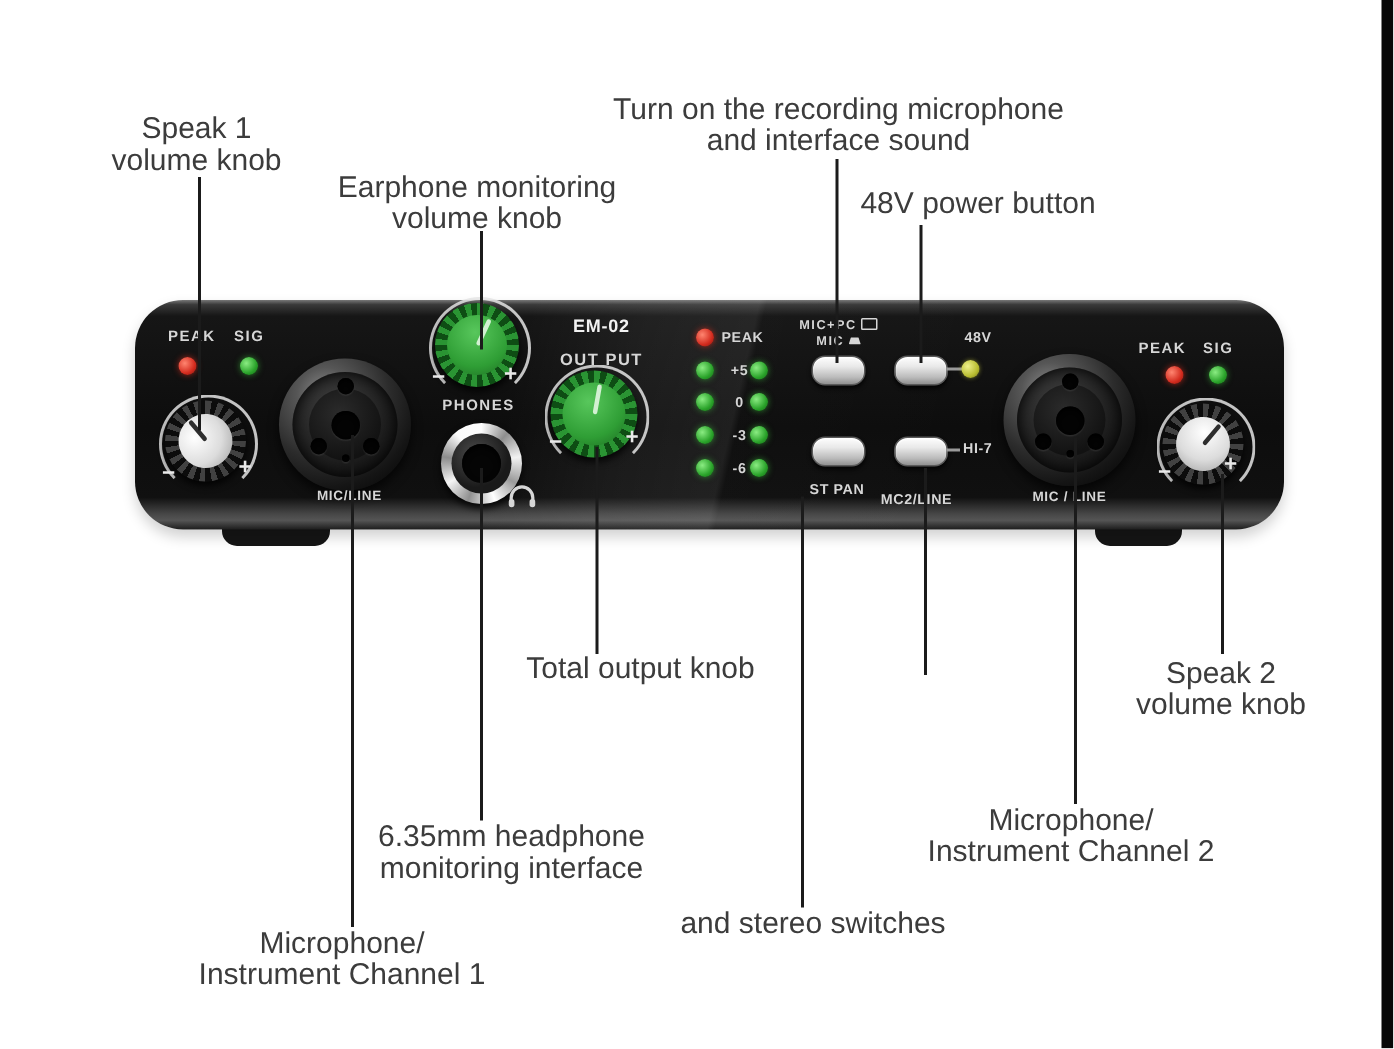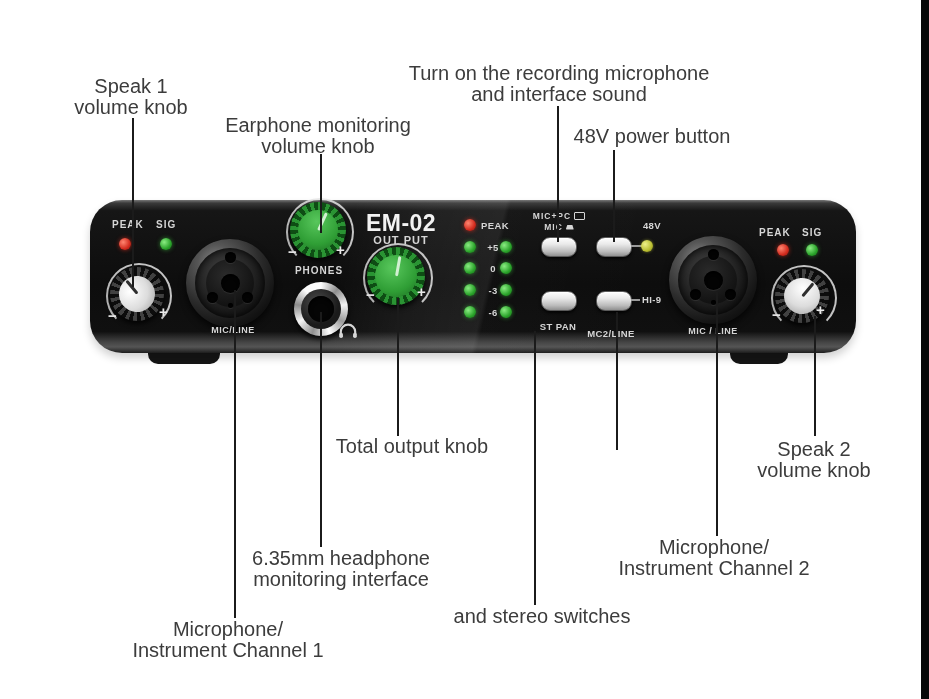--- a/index.html
+++ b/index.html
@@ -19,21 +19,21 @@
            background:linear-gradient(103deg, rgba(255,255,255,0) 33%, rgba(255,255,255,0.05) 43%,
                       rgba(255,255,255,0.075) 52%, rgba(255,255,255,0.01) 52.6%, rgba(0,0,0,0) 72%); }
   .foot { position:absolute; height:14px; background:#151515; border-radius:0 0 10px 10px; z-index:5; }
 
   .device > div, .device > span { position:absolute; }
 
   
   .ptext { font-weight:bold; color:#d6d6d6; letter-spacing:1px; font-size:10px; z-index:6; }
   .tiny  { font-size:9px;  letter-spacing:0.5px; }
   .t95   { font-size:9.5px; letter-spacing:0.4px; }
-  .model { font-size:23px; color:#f2f2f2; letter-spacing:0.5px; }
+  .model { font-size:12px; color:#f2f2f2; letter-spacing:0.5px; }
   .ctr   { text-align:center; }
 
   
   .led { width:12px; height:12px; border-radius:50%; z-index:6; }
   .led.red    { background:radial-gradient(circle at 35% 35%, #ff8570, #d32b1e 60%, #7e150d); box-shadow:0 0 4px rgba(225,45,30,.7); }
   .led.green  { background:radial-gradient(circle at 35% 35%, #8aec82, #2aa32a 60%, #156215); box-shadow:0 0 4px rgba(60,195,60,.6); }
   .led.yellow { background:radial-gradient(circle at 35% 35%, #eef08a, #b9bd31 60%, #6f7218); box-shadow:0 0 3px rgba(190,195,60,.6); }
 
   
   .arc { border-radius:50%; border:2px solid rgba(228,228,228,0.85); border-bottom-color:transparent; z-index:5; }
@@ -90,21 +90,21 @@
     <div>Earphone monitoring</div>
     <div>volume knob</div>
   </div>
   <div class="ann" style="left:559px; top:63px;">
     <div>Turn on the recording microphone</div>
     <div>and interface sound</div>
   </div>
   <div class="ann" style="left:652px; top:126px;">
     <div>48V power button</div>
   </div>
-  <div class="ann" style="left:412px; top:436px;">
+  <div class="ann" style="left:427px; top:436px;">
     <div>Total output knob</div>
   </div>
   <div class="ann" style="left:814px; top:439px;">
     <div>Speak 2</div>
     <div>volume knob</div>
   </div>
   <div class="ann" style="left:341px; top:548px;">
     <div>6.35mm headphone</div>
     <div>monitoring interface</div>
   </div>
@@ -213,21 +213,21 @@
       <span class="icon-mic"></span>
     </div>
     <div class="pbtn" style="left:451px; top:37px;"></div>
     <span class="ptext t95 ctr" style="left:547px; top:20px; width:30px;">48V</span>
     <div class="pbtn" style="left:506px; top:37px;"></div>
     <div class="connector" style="left:541px; top:45px; width:11px;"></div>
     <div class="led yellow" style="left:551px; top:40px;"></div>
     <div class="pbtn" style="left:451px; top:91px;"></div>
     <div class="pbtn" style="left:506px; top:91px;"></div>
     <div class="connector" style="left:541px; top:99px; width:9px;"></div>
-    <span class="ptext t95" style="left:552px; top:94px;">HI-9</span>
+    <span class="ptext t95" style="left:552px; top:94px;">HI-7</span>
     <span class="ptext t95 ctr" style="left:442px; top:121px; width:52px;">ST PAN</span>
     <span class="ptext t95 ctr" style="left:488px; top:128px; width:66px;">MC2/LINE</span>
 
     <div class="xlr" style="left:579px; top:36px;">
       <div class="xlr-mid"></div>
       <div class="xlr-face"></div>
       <div class="hole big" style="left:34.5px; top:34.5px;"></div>
       <div class="hole" style="left:38.5px; top:13px;"></div>
       <div class="hole" style="left:21px; top:53px;"></div>
       <div class="hole" style="left:56px; top:53px;"></div>

